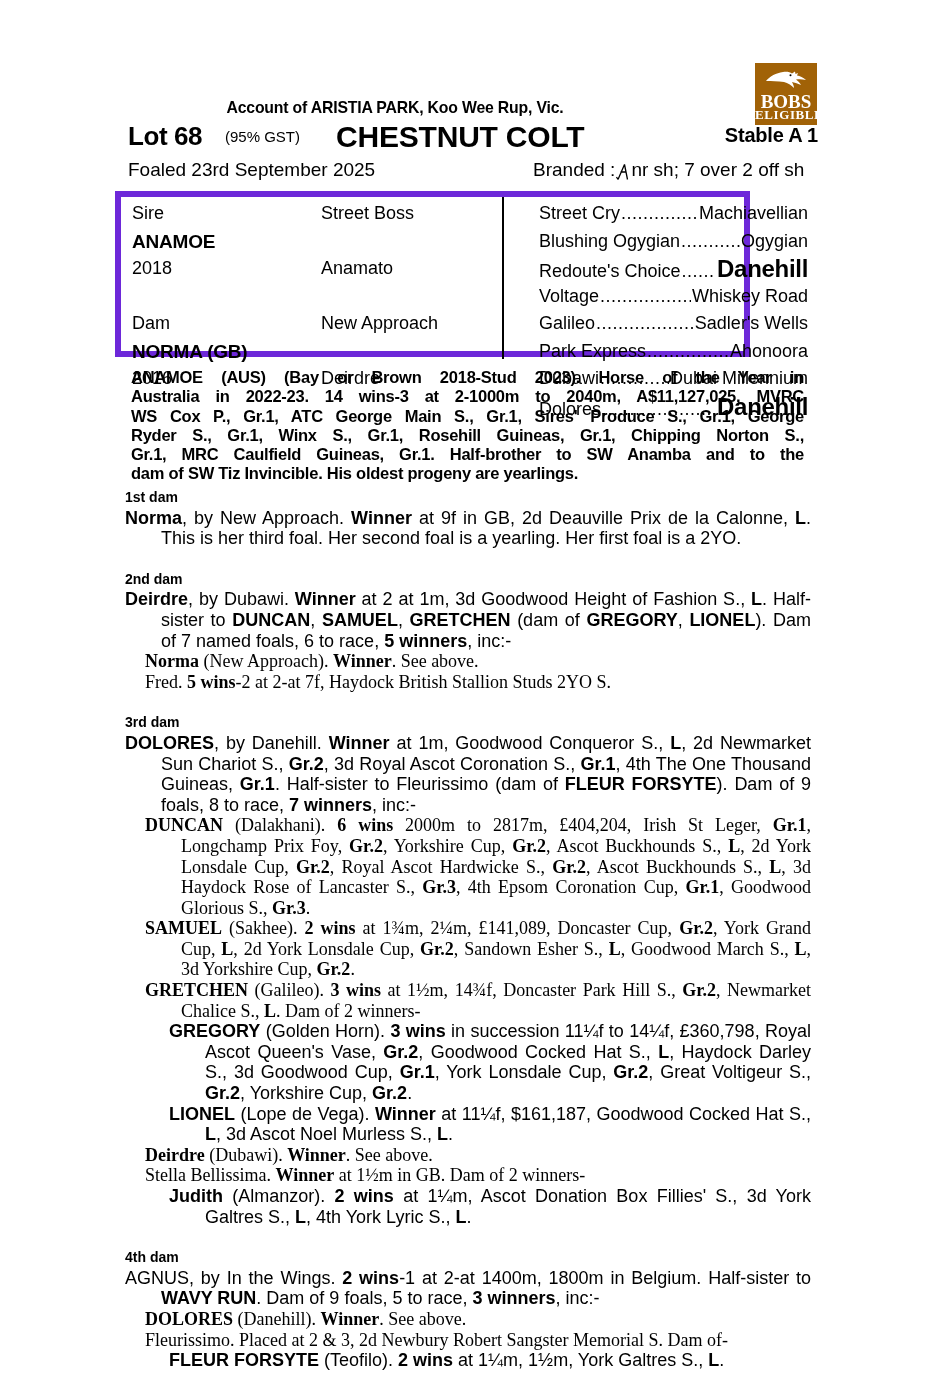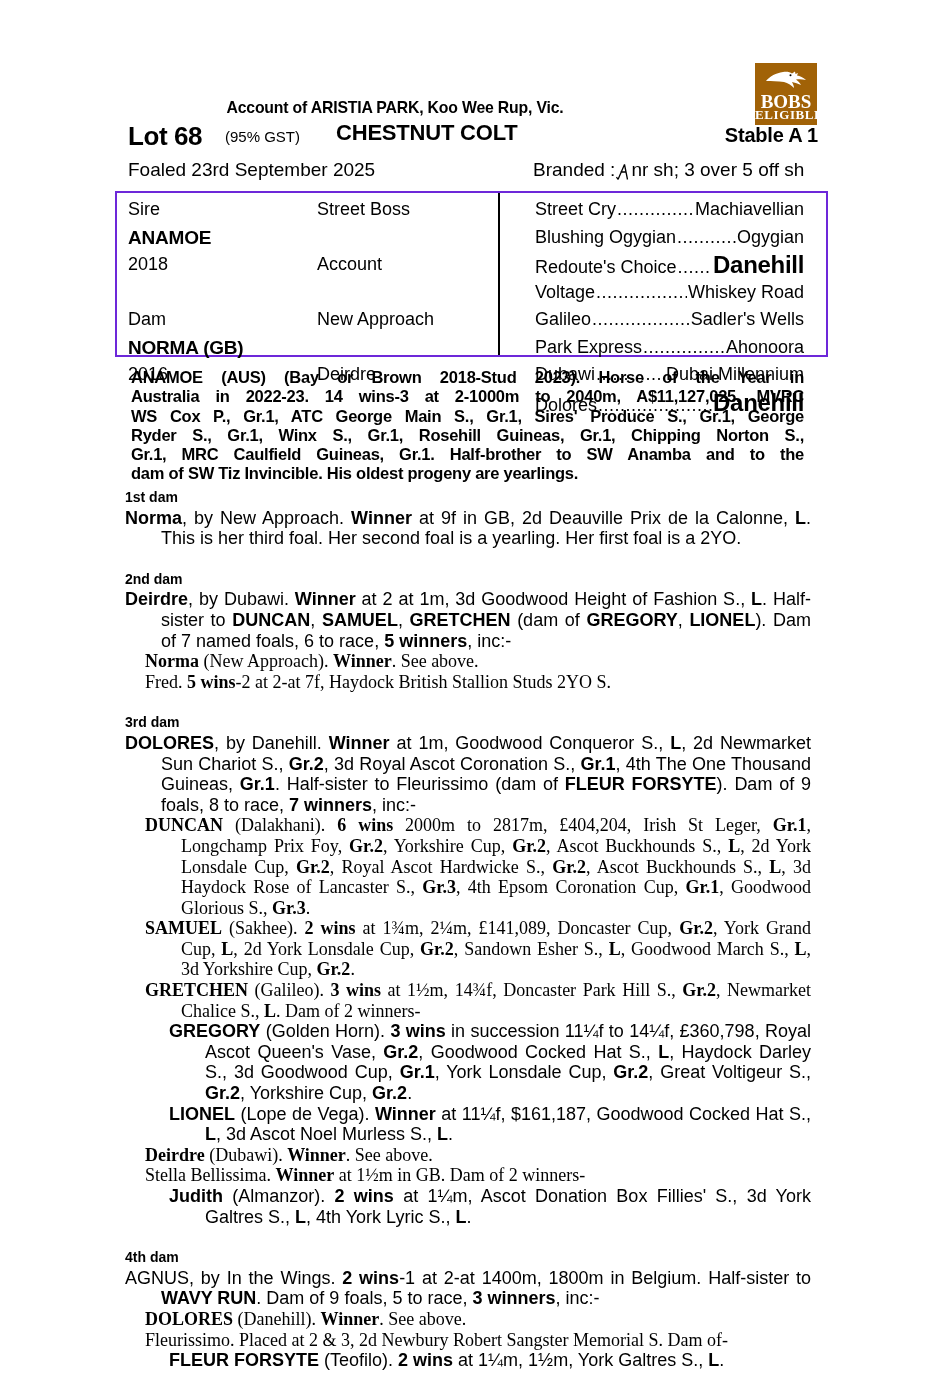--- a/index.html
+++ b/index.html
@@ -100,21 +100,21 @@
     position: absolute;
     left: 97px;
     top: 7px;
     font-size: 15px;
     font-weight: normal;
   }
   .colour-sex {
     position: absolute;
     left: 208px;
     top: -1px;
-    font-size: 22px;
+    font-size: 30px;
     font-weight: bold;
     letter-spacing: -0.2px;
   }
   .stable {
     position: absolute;
     right: 0;
     top: 3px;
     font-size: 20px;
     font-weight: bold;
     letter-spacing: -0.2px;
@@ -147,23 +147,23 @@
     vertical-align: -4px;
     position: relative;
     top: 1px;
   }
 
   
   .ped-table {
     position: absolute;
     left: 115px;
     top: 191px;
-    width: 713px;
+    width: 635px;
     height: 166px;
-    border: 2px solid #6d28d9;
+    border: 6px solid #6d28d9;
     box-sizing: border-box;
   }
   .ped-divider {
     position: absolute;
     left: 381px;
     top: 0;
     width: 2px;
     height: 162px;
     background: #000000;
   }
@@ -269,40 +269,40 @@
     <span class="lot-no">Lot 68</span>
     <span class="gst">(95% GST)</span>
     <span class="colour-sex">CHESTNUT COLT</span>
     <span class="stable">Stable A 1</span>
   </div>
 
   <div class="foaled-row">
     <span class="foaled">Foaled 23rd September 2025</span>
     <span class="branded"><span>Branded :</span><svg class="brand-mark" viewBox="0 0 16 18">
           <path fill="none" stroke="#000000" stroke-width="1.3" d="M9.5 1.5 L3 16.5 M9.5 1.5 L12.5 16.5 M5.5 9 L11 9 M3 16.5 L1.5 14"></path>
-        </svg><span>nr sh; 3 over 5 off sh</span></span>
+        </svg><span>nr sh; 7 over 2 off sh</span></span>
   </div>
 
   <div class="ped-table">
     <div class="ped-divider"></div>
 
     <div class="ped-col1">
       <div class="ped-line">Sire</div>
       <div class="ped-line bold">ANAMOE</div>
       <div class="ped-line">2018</div>
       <div class="ped-line">&nbsp;</div>
       <div class="ped-line">Dam</div>
       <div class="ped-line bold">NORMA (GB)</div>
       <div class="ped-line">2016</div>
     </div>
 
     <div class="ped-col2">
       <div class="ped-line">Street Boss</div>
       <div class="ped-line">&nbsp;</div>
-      <div class="ped-line">Account</div>
+      <div class="ped-line">Anamato</div>
       <div class="ped-line">&nbsp;</div>
       <div class="ped-line">New Approach</div>
       <div class="ped-line">&nbsp;</div>
       <div class="ped-line">Deirdre</div>
     </div>
 
     <div class="ped-col3" id="gp-col">
         <div class="gp-row">
           <span class="gp-left">Street Cry</span>
           <span class="gp-dots">......................................................................</span>

